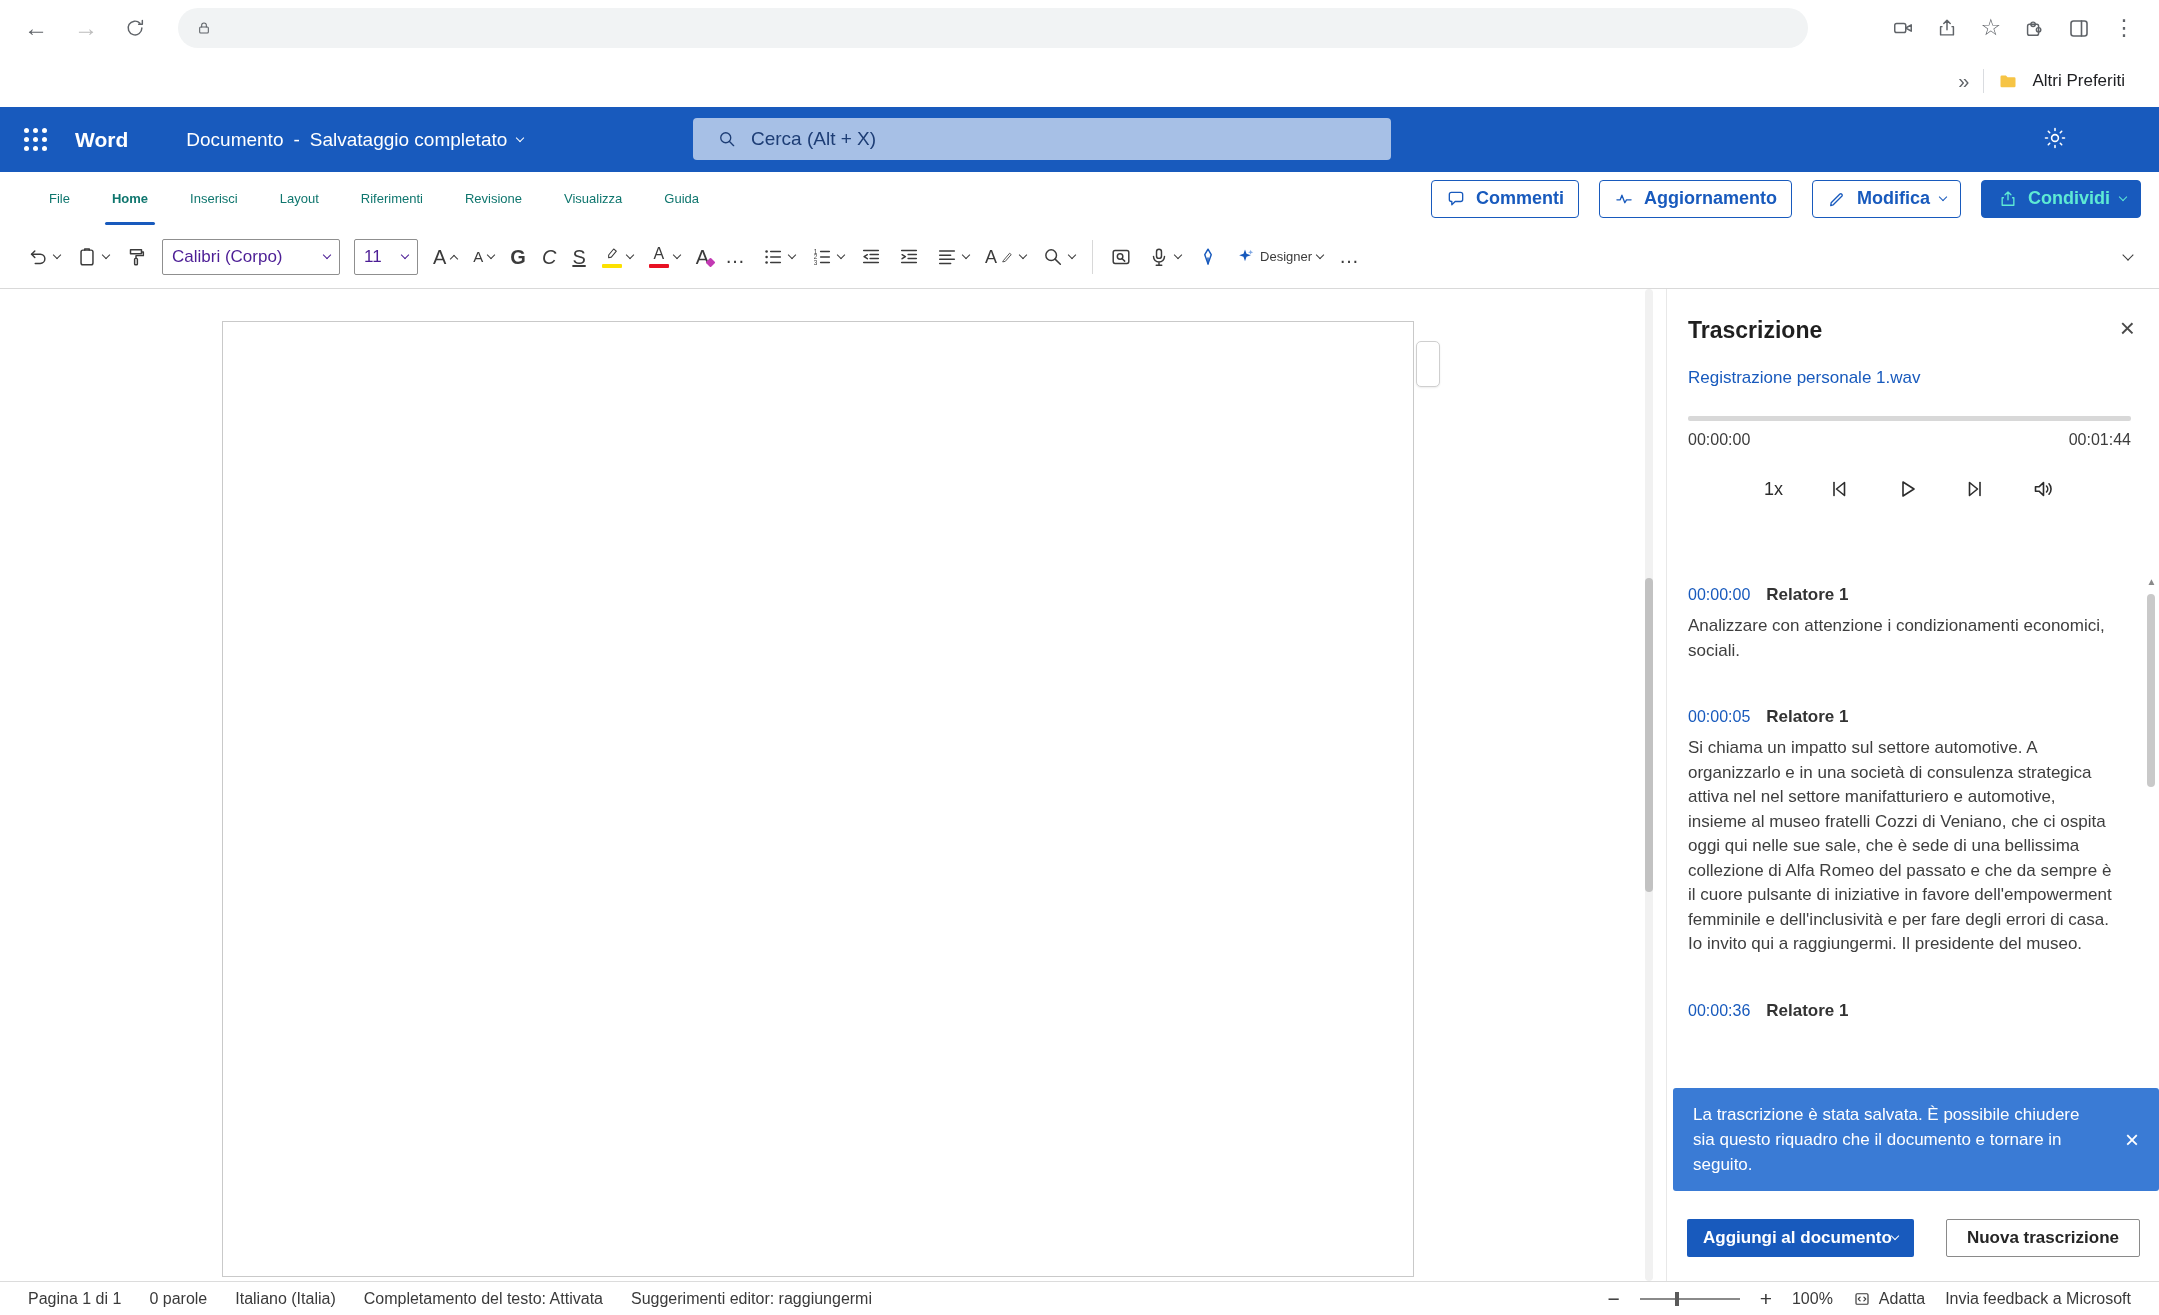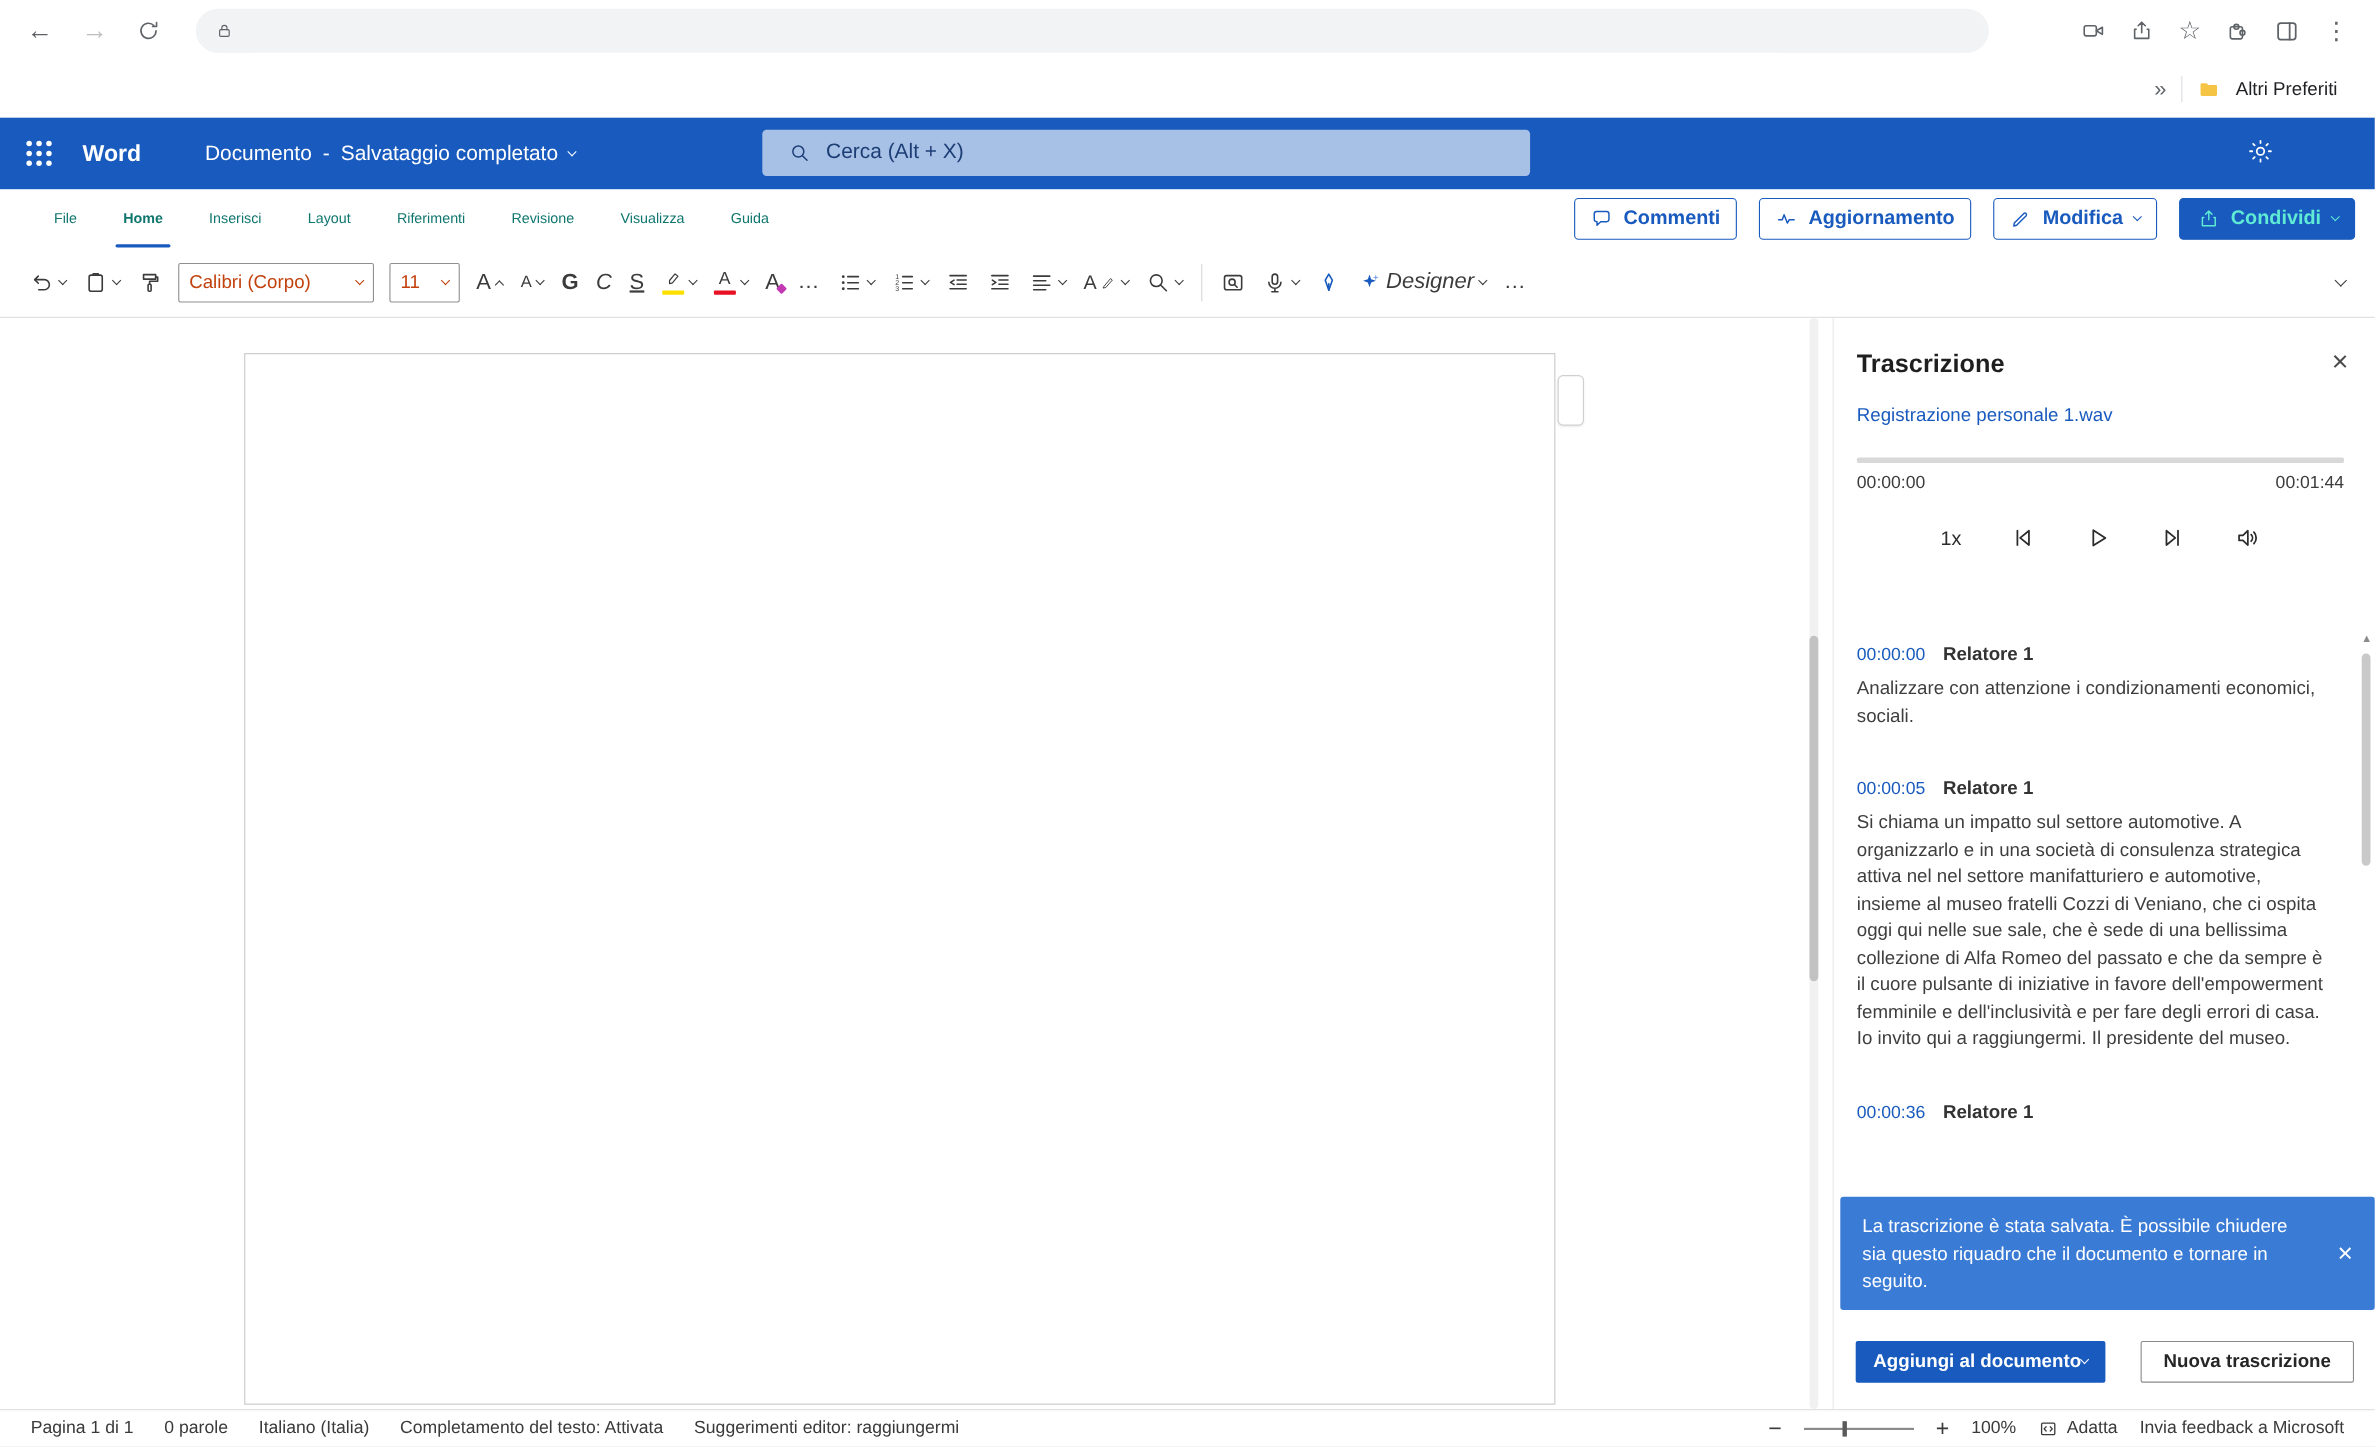--- a/index.html
+++ b/index.html
@@ -51,30 +51,30 @@
   .chip { height: 38px; display: flex; align-items: center; gap: 10px; padding: 0 14px; border: 1px solid var(--accent, #185ABD); border-radius: 4px; color: var(--accent, #185ABD); font-size: 18px; font-weight: 600; background: #fff; font-family: inherit; }
   .chip.solid { background: var(--accent, #185ABD); color: #5eead4; padding-left: 16px; }
 
   
   .fmt-toolbar { height: 64px; flex: none; display: flex; align-items: center; padding: 0 20px; gap: 2px; color: #3b3b3b; border-bottom: 1px solid #d9d9d9; background: #fff; }
   .tbtn { display: flex; align-items: center; gap: 5px; padding: 0 7px; height: 44px; border-radius: 3px; background: transparent; border: none; color: #3b3b3b; font-family: inherit; }
   .glyph { font-size: 20px; line-height: 1; }
   .g-bold { font-weight: 700; }
   .g-italic { font-style: italic; }
   .g-under { text-decoration: underline; }
-  .combo { display: flex; align-items: center; justify-content: space-between; border: 1px solid #8f8f8f; height: 36px; padding: 0 9px; border-radius: 2px; font-size: 17px; color: #c2410c; background: #fff; margin: 0 6px; }
+  .combo { display: flex; align-items: center; justify-content: space-between; border: 1px solid #8f8f8f; height: 36px; padding: 0 9px; border-radius: 2px; font-size: 17px; color: #4c1d95; background: #fff; margin: 0 6px; }
   .combo-font { width: 178px; }
   .combo-size { width: 64px; }
   .stack { display: flex; flex-direction: column; align-items: center; gap: 2px; }
   .stack .bar { width: 20px; height: 4px; border-radius: 1px; }
   .bar-hl { background: var(--highlight, #FCE100); }
   .bar-fc { background: var(--fontColorBar, #E81123); }
   .vdiv { width: 1px; height: 34px; background: #d8d8d8; margin: 0 8px; flex: none; }
   .ellipsis { font-size: 20px; letter-spacing: 1px; }
-  .designer-label { font-size: 20px; font-style: italic; }
+  .designer-label { font-size: 13px; }
   .accent { color: var(--accent, #185ABD); }
   .clear-wrap { position: relative; }
   .clear-wrap .eraser { position: absolute; right: -5px; bottom: 1px; width: 7px; height: 7px; background: #c239b3; transform: rotate(45deg); border-radius: 1px; }
   .collapse-btn { margin-left: auto; }
 
   
   .content { flex: 1; min-height: 0; display: flex; background: #fff; }
   .doc-area { flex: 1; position: relative; background: #fff; }
   .page { position: absolute; left: 222px; top: 32px; width: 1192px; height: 956px; background: #fff; border: 1px solid #c9c9c9; }
   .comment-anchor { position: absolute; left: 1416px; top: 52px; width: 24px; height: 46px; background: #fff; border: 1px solid #cfcfcf; border-radius: 5px; box-shadow: 0 1px 2px rgba(0,0,0,.08); }

